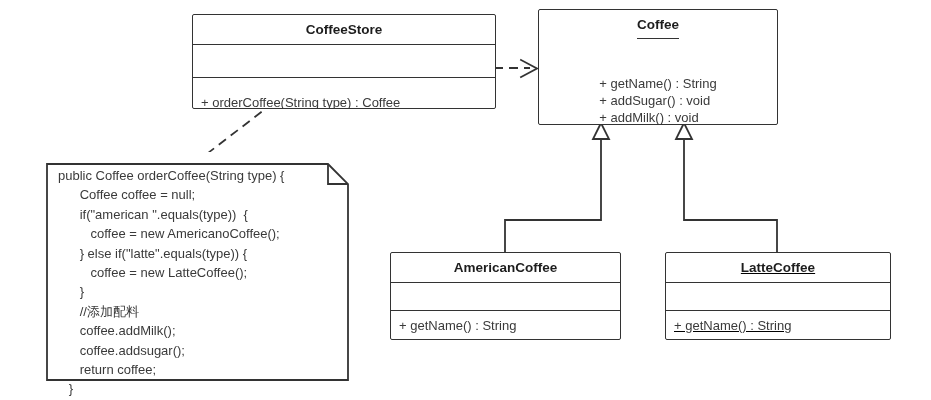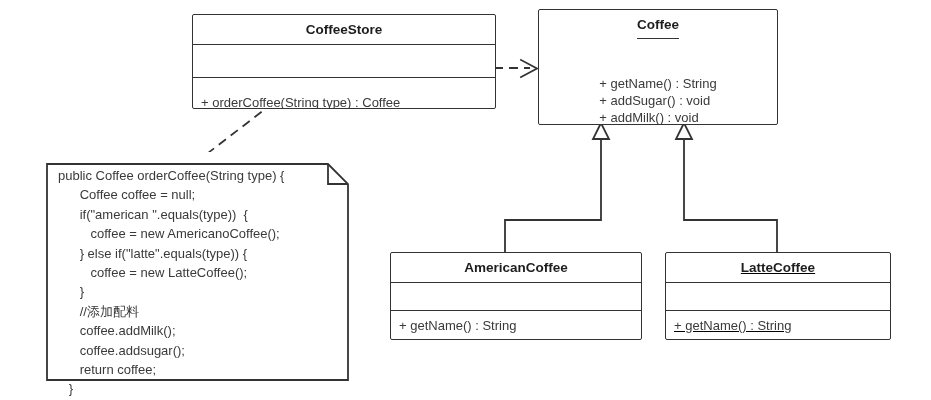--- a/index.html
+++ b/index.html
@@ -123,21 +123,21 @@
   <div class="uml-box" style="left:538px; top:9px; width:240px; height:116px;align-items:center;">
     <div class="uml-title" style="height:29px;">Coffee</div>
     <div class="uml-attrs" style="height:33px;"></div>
     <div class="uml-ops" style="flex:1;">
       <div class="uml-op">+ getName() : String</div>
       <div class="uml-op">+ addSugar() : void</div>
       <div class="uml-op">+ addMilk() : void</div>
     </div>
   </div>
 
-  <div class="uml-box" style="left:390px; top:252px; width:252px; height:88px;">
+  <div class="uml-box" style="left:390px; top:252px; width:231px; height:88px;">
     <div class="uml-title" style="height:30px;">AmericanCoffee</div>
     <div class="uml-attrs" style="height:28px;"></div>
     <div class="uml-ops" style="flex:1; display:flex; align-items:center; padding-top:0;">
       <div class="uml-op">+ getName() : String</div>
     </div>
   </div>
 
   <div class="uml-box" style="left:665px; top:252px; width:226px; height:88px;text-decoration:underline;">
     <div class="uml-title" style="height:30px;">LatteCoffee</div>
     <div class="uml-attrs" style="height:28px;"></div>

